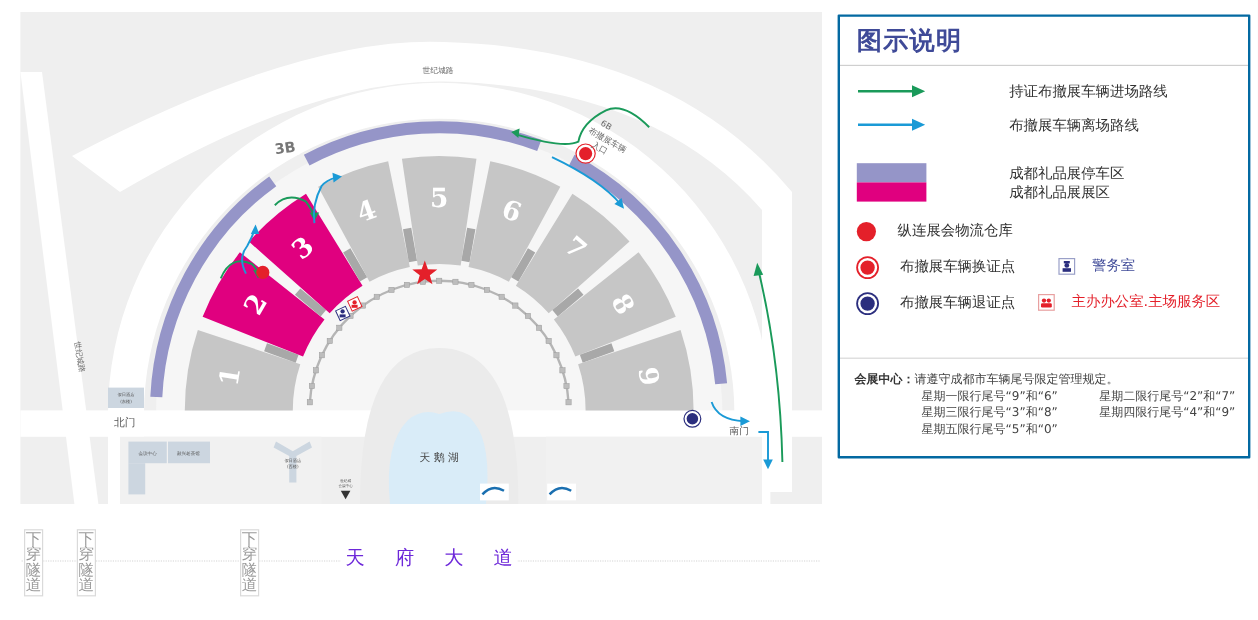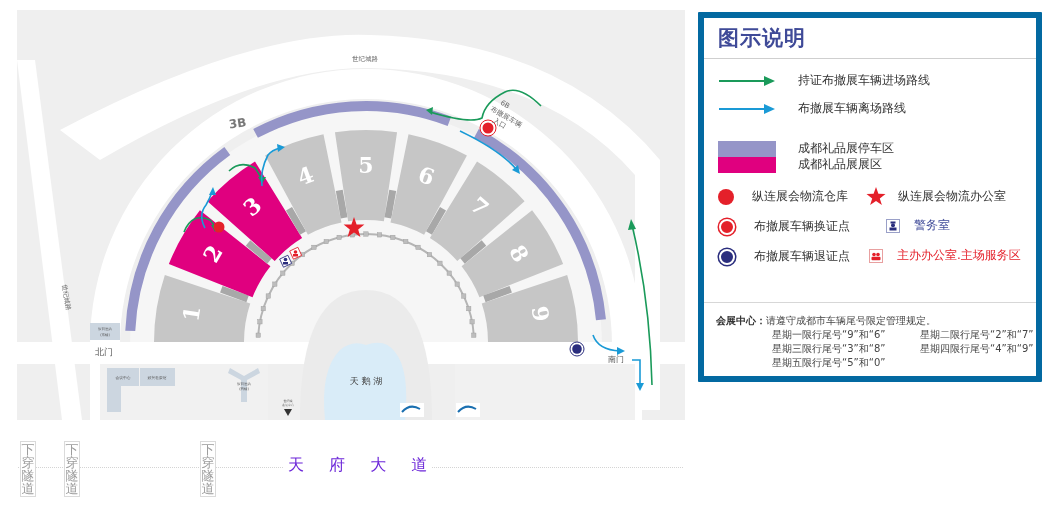--- a/index.html
+++ b/index.html
@@ -1,20 +1,20 @@
 <!DOCTYPE html>
 <html><head>
 <meta charset="utf-8">
 <style>
   html,body{margin:0;padding:0;background:#ffffff;}
   body{width:1048px;height:517px;position:relative;overflow:hidden;font-family:"DejaVu Sans","Liberation Sans",sans-serif;}
   #map{position:absolute;left:0;top:0;width:700px;height:517px;}
-  .legend{position:absolute;left:698px;top:12px;width:344px;height:370px;border:6px solid #0369a1;border-radius:1px;background:#fff;box-sizing:border-box;}
+  .legend{position:absolute;left:698px;top:12px;width:344px;height:370px;border:2px solid #0369a1;border-radius:1px;background:#fff;box-sizing:border-box;}
   .legend-title{height:40px;border-bottom:1px solid #cfcfcf;padding-left:14px;display:flex;align-items:center;font-size:21px;font-weight:bold;color:#3f4a98;letter-spacing:1px;}
-  .lg-row{position:absolute;left:14px;display:flex;align-items:center;font-size:12px;color:#333;}
+  .lg-row{position:absolute;left:14px;display:flex;font-size:12px;color:#333;gap:47px;}
   .lg-sym{width:58px;height:16px;display:flex;align-items:center;}
   .lg-label{margin-left:22px;white-space:nowrap;}
   .lg-row2{position:absolute;display:flex;align-items:center;font-size:12px;color:#333;white-space:nowrap;}
   .sw{width:58px;height:16px;}
   .dot{width:16px;height:16px;border-radius:50%;}
   .ringdot{width:12px;height:12px;border-radius:50%;border:2px solid #fff;box-shadow:0 0 0 1.5px currentColor;}
   .divider{position:absolute;left:0;right:0;top:284px;border-top:1px solid #d7d7d7;}
   .notes{position:absolute;left:12px;top:296px;font-size:10px;color:#444;line-height:14px;}
   .notes .hd{font-weight:bold;color:#333;}
   .notes .grid{display:grid;grid-template-columns:148px 140px;margin-left:56px;}
@@ -235,26 +235,20 @@
   </div>
   <div class="lg-row" style="top:138px;">
     <div class="sw" style="background:#e0007f;"></div>
     <span class="lg-label">成都礼品展展区</span>
   </div>
 
   <div class="lg-row2" style="left:14px;top:170px;">
     <div class="dot" style="background:#e4202a;"></div>
     <span style="margin-left:18px;">纵连展会物流仓库</span>
   </div>
-  <div class="lg-row2" style="left:162px;top:169px;">
-    <svg width="20" height="18">
-        <polygon fill="#e4202a" points="10,0 12.4,6.8 19.5,7 13.8,11.4 15.9,18 10,14 4.1,18 6.2,11.4 0.5,7 7.6,6.8"></polygon>
-      </svg>
-    <span style="margin-left:12px;">纵连展会物流办公室</span>
-  </div>
   <div class="lg-row2" style="left:14px;top:200px;">
     <div class="ringdot" style="background:#e4202a;color:#e4202a;margin-left:1px;"></div>
     <span style="margin-left:19px;">布撤展车辆换证点</span>
   </div>
   <div class="lg-row2" style="left:151px;top:199px;margin-left:31px;">
     <div class="iconbox">
       <svg width="10" height="10">
           <rect x="2.5" y="0.5" width="5" height="2" fill="#2b2e7e"></rect>
           <circle cx="5" cy="4.2" r="2" fill="#2b2e7e"></circle>
           <rect x="1.5" y="6.5" width="7" height="3" fill="#2b2e7e"></rect>

